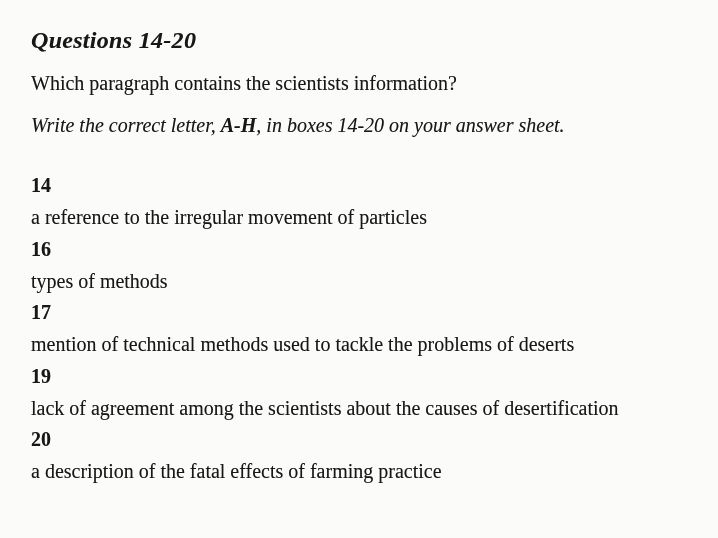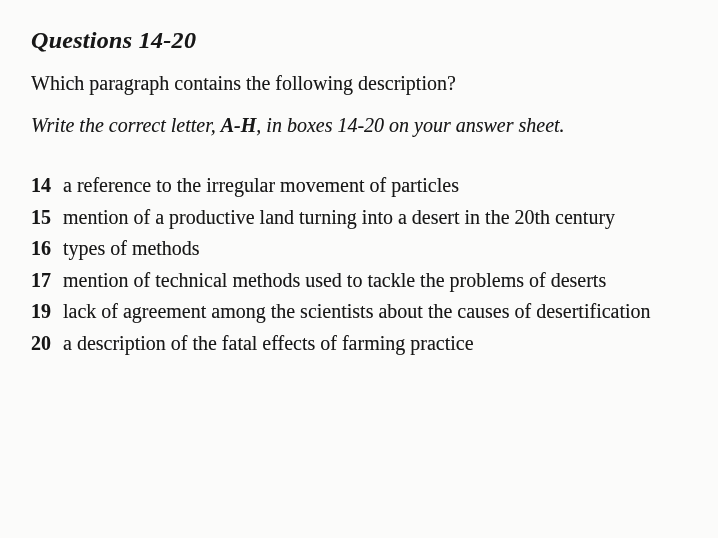--- a/index.html
+++ b/index.html
@@ -47,51 +47,48 @@
   .question-list {
     list-style: none;
     margin: 35px 0 0 0;
     padding: 0;
     font-size: 20px;
     line-height: 25px;
   }
   .question-row {
     display: flex;
     margin-bottom: 6.5px;
+    flex-direction: column;
   }
   .q-num {
     flex: 0 0 32px;
     width: 32px;
     font-weight: 700;
   }
   .q-text {
     flex: 1;
   }
 </style>
 </head>
 <body>
 
 <div class="page">
 
   <h1 class="title">Questions 14-20</h1>
 
 
-  <p class="para">Which paragraph contains the following description?</p>
+  <p class="para">Which paragraph contains the scientists information?</p>
 
   <p class="para italic"><span>Write the correct letter, </span><span class="bold">A-H</span><span>, in boxes 14-20 on your answer sheet.</span></p>
 
 
   <ol class="question-list">
     <li class="question-row">
       <span class="q-num">14</span>
       <span class="q-text">a reference to the irregular movement of particles</span>
-    </li>
-    <li class="question-row">
-      <span class="q-num">15</span>
-      <span class="q-text">mention of a productive land turning into a desert in the 20th century</span>
     </li>
     <li class="question-row">
       <span class="q-num">16</span>
       <span class="q-text">types of methods</span>
     </li>
     <li class="question-row">
       <span class="q-num">17</span>
       <span class="q-text">mention of technical methods used to tackle the problems of deserts</span>
     </li>
     <li class="question-row">

